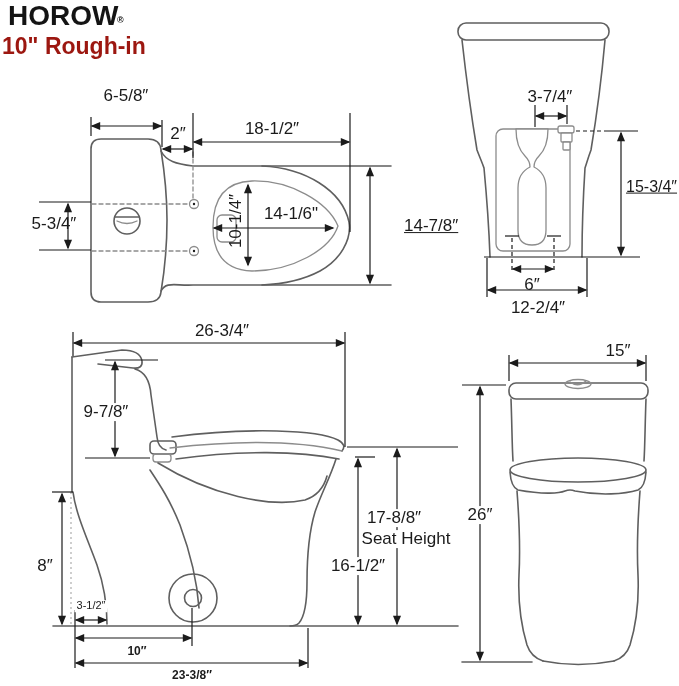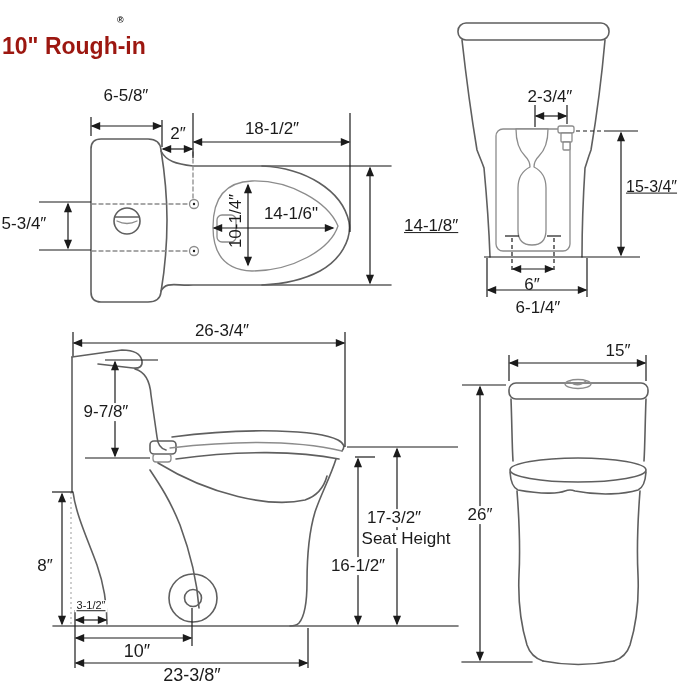--- a/index.html
+++ b/index.html
@@ -17,23 +17,23 @@
   .dotl{fill:none;stroke:#b9b9b9;stroke-width:1.4;stroke-dasharray:2 3;}
   .holefill{fill:#1b1b1b;}
   
   .lbl{
     position:absolute;color:#1b1b1b;font-size:17px;line-height:1.05;white-space:nowrap;
     transform:translate(-50%,-50%);
   }
   .bg{background:#fff;padding:0 2px;}
   .left-anchor{transform:translate(0,-50%);text-decoration:underline;}
   .rot{transform:translate(-50%,-50%) rotate(-90deg);}
-  .sm{font-size:11px;text-decoration:underline;}
+  .sm{font-size:11px;}
   .md{font-size:16px;}
-  .lg{font-size:18px;}
+  .lg{font-size:12px;font-weight:bold;}
   .brand{
     position:absolute;left:8px;top:0px;font-size:28px;font-weight:bold;color:#141414;
     letter-spacing:0px;
   }
   .tm{position:absolute;left:117px;top:15px;font-size:9px;color:#141414;font-weight:bold;}
   .subtitle{position:absolute;left:2px;top:33px;font-size:23px;font-weight:bold;}
 </style>
 </head>
 <body>
 
@@ -172,42 +172,43 @@
       <path class="ol" d="M 462 662 L 532 662"></path>
 
       <path class="dim" d="M 509 355 L 509 381"></path>
       <path class="dim" d="M 646 355 L 646 381"></path>
       <path class="dim" marker-start="url(#arr)" marker-end="url(#arr)" d="M 510 363 L 645 363"></path>
       <path class="dim" d="M 462 385 L 506 385"></path>
       <path class="dim" marker-start="url(#arr)" marker-end="url(#arr)" d="M 480 387 L 480 660"></path>
     </g>
   </svg>
 
+  <div class="brand">HOROW</div>
   <div class="tm">®</div>
   <div class="subtitle" style="color: rgb(156, 23, 16);">10" Rough-in</div>
 
   <span class="lbl" style="left:126px;top:96px">6-5/8″</span>
   <span class="lbl" style="left:178px;top:134px">2″</span>
   <span class="lbl" style="left:272px;top:129px">18-1/2″</span>
-  <span class="lbl" style="left:24px;top:224px">5-3/4″</span>
+  <span class="lbl" style="left:54px;top:224px">5-3/4″</span>
   <span class="lbl rot" style="left:236px;top:221px">10-1/4″</span>
   <span class="lbl bg" style="left:291px;top:214px">14-1/6"</span>
-  <span class="lbl left-anchor" style="left:404px;top:226px">14-1/8″</span>
-
-  <span class="lbl" style="left:550px;top:97px">2-3/4″</span>
+  <span class="lbl left-anchor" style="left:404px;top:226px">14-7/8″</span>
+
+  <span class="lbl" style="left:550px;top:97px">3-7/4″</span>
   <span class="lbl md left-anchor" style="left:626px;top:187px">15-3/4″</span>
   <span class="lbl" style="left:532px;top:285px">6″</span>
-  <span class="lbl" style="left:538px;top:308px">6-1/4″</span>
+  <span class="lbl" style="left:538px;top:308px">12-2/4″</span>
 
   <span class="lbl" style="left:222px;top:331px">26-3/4″</span>
   <span class="lbl bg" style="left:106px;top:412px">9-7/8″</span>
   <span class="lbl" style="left:45px;top:566px">8″</span>
   <span class="lbl sm bg" style="left:91px;top:606px">3-1/2″</span>
   <span class="lbl lg" style="left:137px;top:651px">10″</span>
   <span class="lbl lg" style="left:192px;top:675px">23-3/8″</span>
   <span class="lbl bg" style="left:358px;top:566px">16-1/2″</span>
-  <span class="lbl bg" style="left:394px;top:518px">17-3/2″</span>
+  <span class="lbl bg" style="left:394px;top:518px">17-8/8″</span>
   <span class="lbl bg" style="left:406px;top:539px">Seat Height</span>
 
   <span class="lbl" style="left:618px;top:351px">15″</span>
   <span class="lbl bg" style="left:480px;top:515px">26″</span>
 
 </div>
 
 </body></html>

